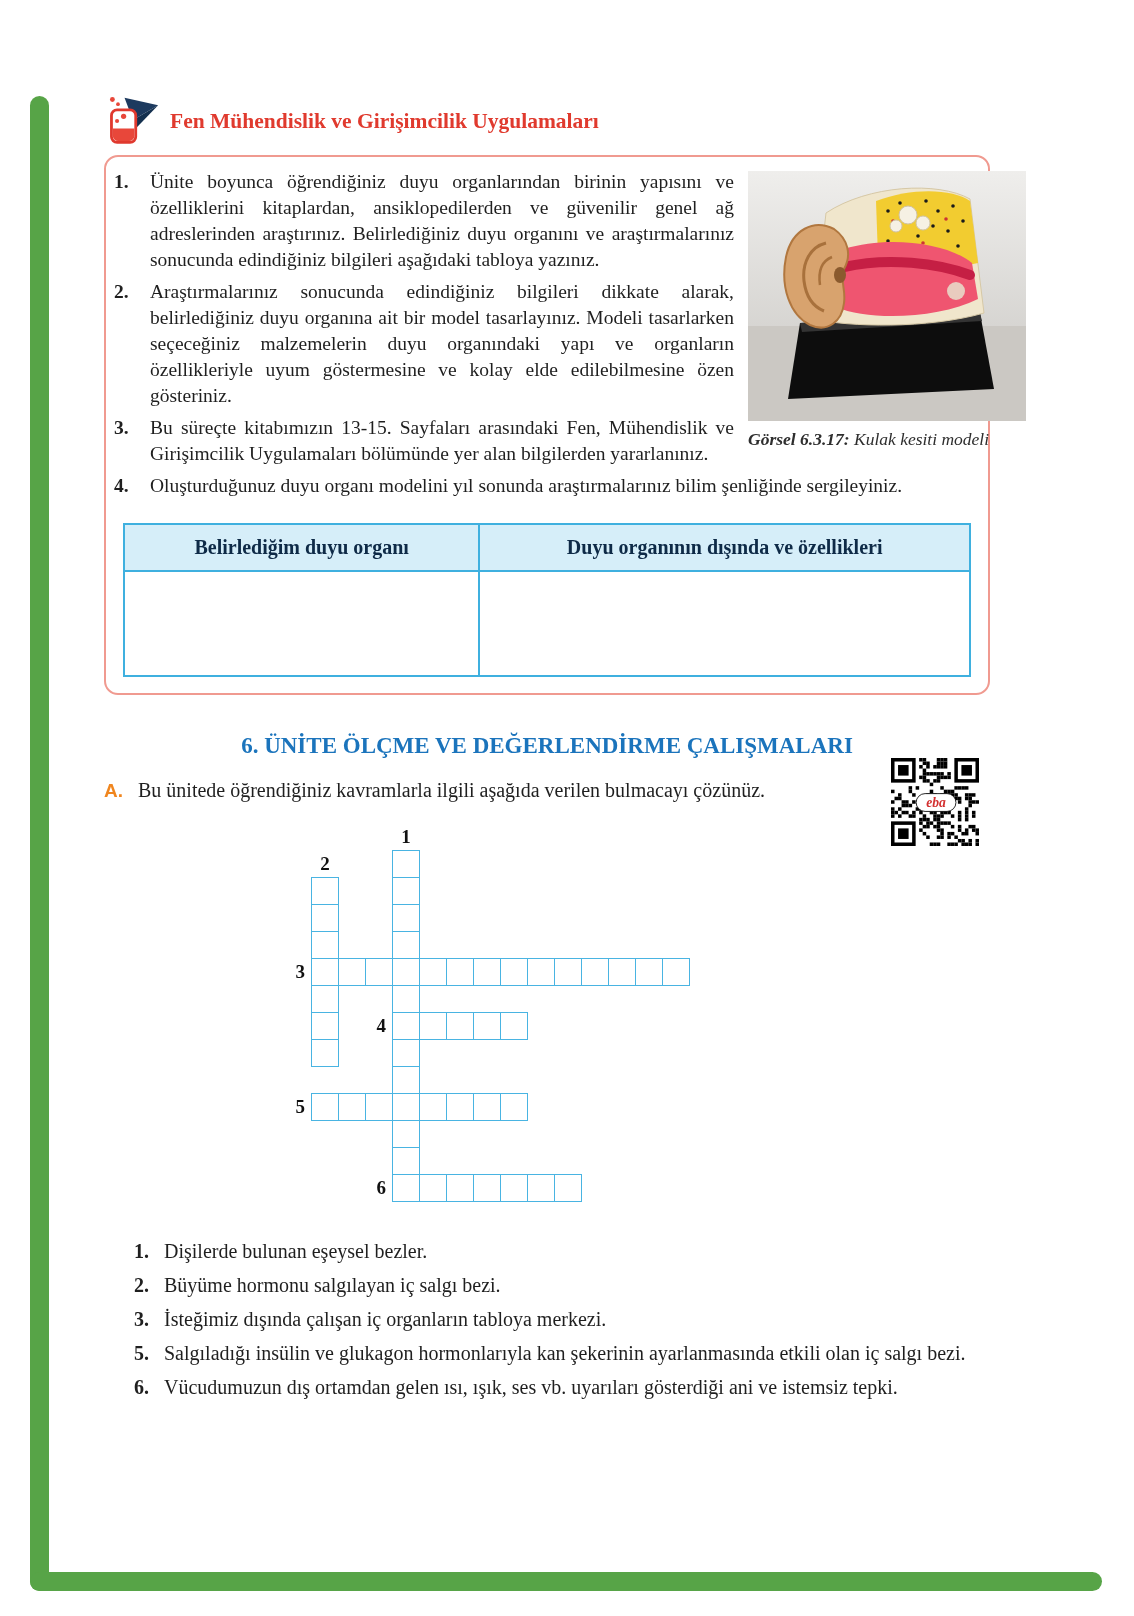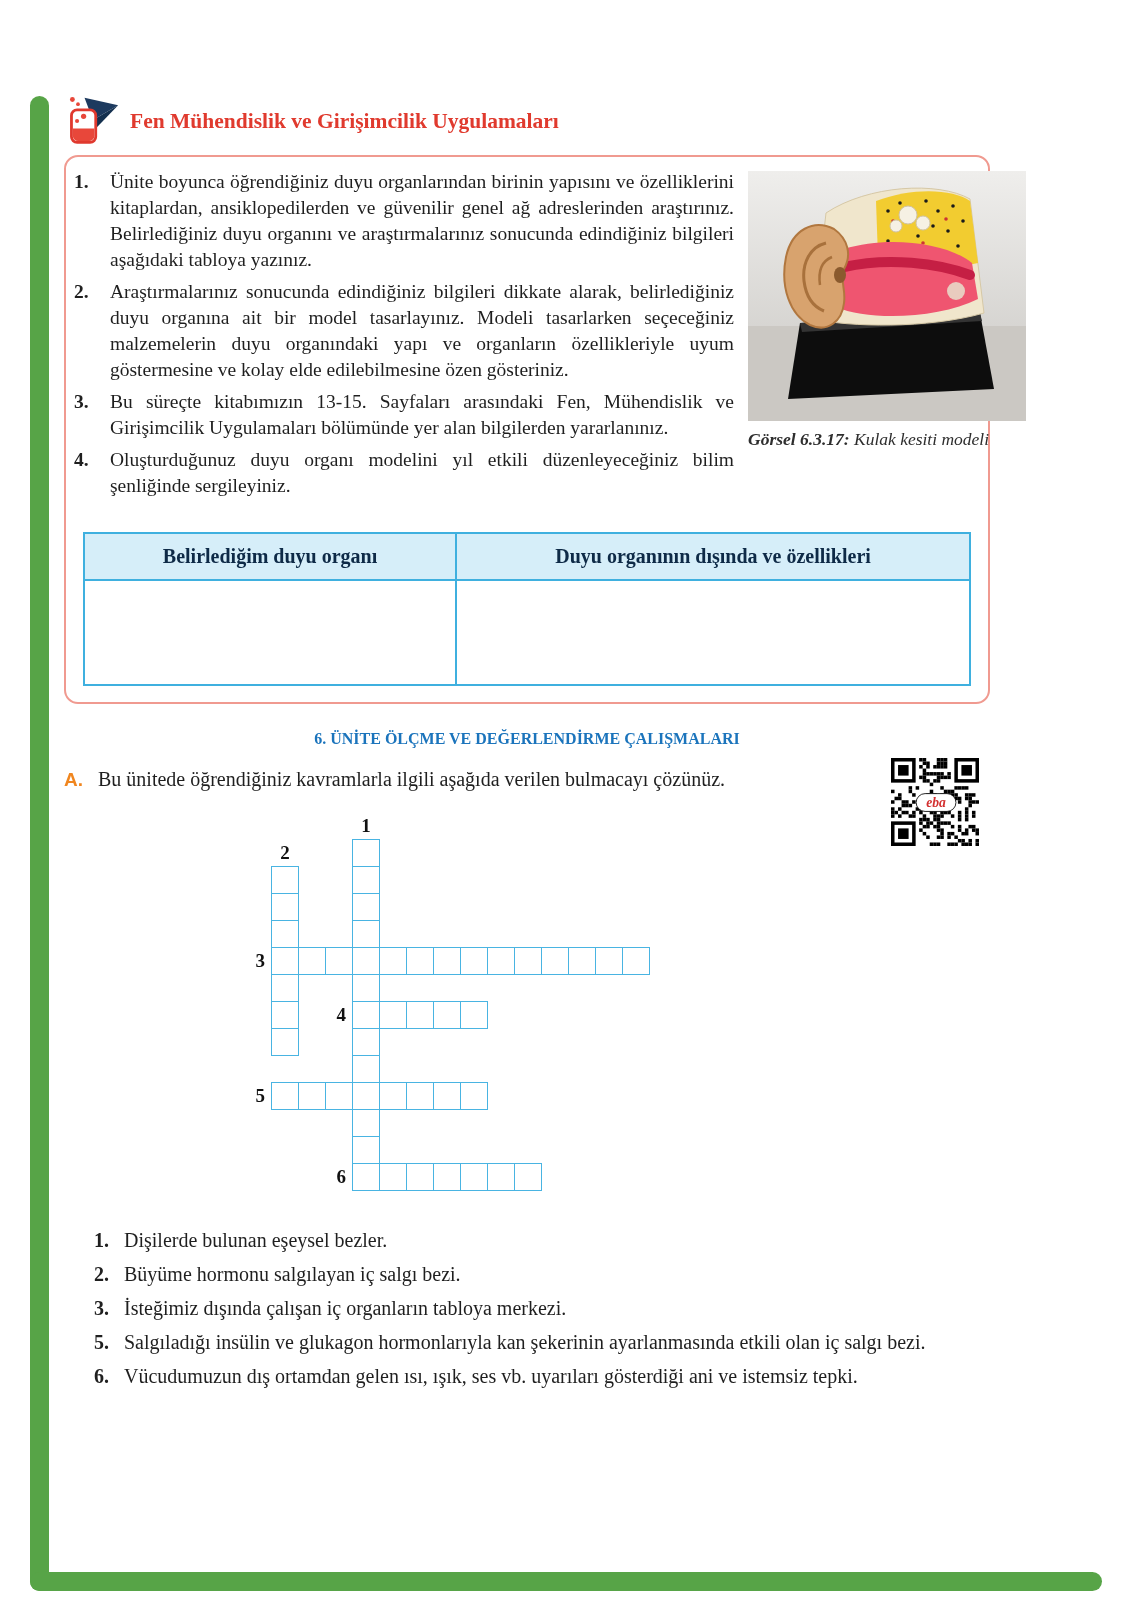--- a/index.html
+++ b/index.html
@@ -10,21 +10,21 @@
     font-family:"Liberation Serif", serif;
   }
   .green-left {
     position:absolute; left:30px; top:96px; width:19px; height:1495px;
     background:var(--green,#57a447); border-radius:10px;
   }
   .green-bottom {
     position:absolute; left:30px; top:1572px; width:1072px; height:19px;
     background:var(--green,#57a447); border-radius:10px;
   }
-  .content { position:relative; padding:0 144px 0 64px; }
+  .content { position:relative; padding:0 144px 0 104px; }
 
   .header { display:flex; align-items:center; gap:10px; padding-top:93px; }
   .header .title {
     font-size:21.5px; font-weight:bold; color:var(--red_header,#e03a2e);
   }
   .flask { width:56px; height:56px; flex:0 0 auto; }
 
   .activity-box {
     border:2px solid var(--box_border,#f09a90); border-radius:14px;
     margin-top:6px; padding:12px 8px 12px 8px;
@@ -34,31 +34,31 @@
   .fig-caption { text-align:center; font-size:17.5px; margin-top:8px; color:#2e2e2e; white-space:nowrap; }
   .fig-caption .lab { font-weight:bold; font-style:italic; }
   .fig-caption .txt { font-style:italic; }
 
   .act-item {
     font-size:19.5px; line-height:26px; text-align:justify;
     padding-left:36px; text-indent:-36px; margin-bottom:6px;
   }
   .act-num { display:inline-block; width:36px; text-indent:0; font-weight:bold; }
 
-  .blank-table { width:calc(100% - 18px); margin:33px auto 4px; border-collapse:collapse; }
+  .blank-table { width:calc(100% - 18px); margin:24px auto 4px; border-collapse:collapse; }
   .blank-table th, .blank-table td { border:2px solid var(--table_border,#3fb0df); }
   .blank-table th {
     background:var(--table_header_bg,#d6eef9); font-size:20px; font-weight:bold;
     color:#0e2a47; height:47px; text-align:center;
   }
   .blank-table td { height:105px; background:#fff; }
   .blank-table .c1 { width:42%; }
 
   .assess-title {
-    margin-top:26px; text-align:center; font-size:16px; font-weight:bold;
+    margin-top:38px; text-align:center; font-size:23px; font-weight:bold;
     color:var(--blue_title,#1b74bc);
   }
   .clue-a { margin-top:18px; font-size:20px; line-height:26px; }
   .clue-a .a-lab {
     display:inline-block; width:34px; font-family:"Liberation Sans",sans-serif;
     font-weight:bold; font-size:19px; color:var(--orange,#f0861f);
   }
 
   .qr { position:absolute; left:891px; top:758px; width:88px; height:88px; }
 
@@ -356,21 +356,21 @@
       <p class="act-item">
         <span class="act-num">1.</span><span>Ünite boyunca öğrendiğiniz duyu organlarından birinin yapısını ve özelliklerini kitaplardan, ansiklopedilerden ve güvenilir genel ağ adreslerinden araştırınız. Belirlediğiniz duyu organını ve araştırmalarınız sonucunda edindiğiniz bilgileri aşağıdaki tabloya yazınız.</span>
       </p>
       <p class="act-item">
         <span class="act-num">2.</span><span>Araştırmalarınız sonucunda edindiğiniz bilgileri dikkate alarak, belirlediğiniz duyu organına ait bir model tasarlayınız. Modeli tasarlarken seçeceğiniz malzemelerin duyu organındaki yapı ve organların özellikleriyle uyum göstermesine ve kolay elde edilebilmesine özen gösteriniz.</span>
       </p>
       <p class="act-item">
         <span class="act-num">3.</span><span>Bu süreçte kitabımızın 13-15. Sayfaları arasındaki Fen, Mühendislik ve Girişimcilik Uygulamaları bölümünde yer alan bilgilerden yararlanınız.</span>
       </p>
       <p class="act-item">
-        <span class="act-num">4.</span><span>Oluşturduğunuz duyu organı modelini yıl etkili düzenleyeceğiniz bilim şenliğinde sergileyiniz.</span>
+        <span class="act-num">4.</span><span>Oluşturduğunuz duyu organı modelini yıl sonunda araştırmalarınız bilim şenliğinde sergileyiniz.</span>
       </p>
 
       <table class="blank-table">
         <tbody>
             <tr>
           <th class="c1">Belirlediğim duyu organı</th>
           <th>Duyu organının dışında ve özellikleri</th>
         </tr>
         <tr>
           <td></td>

